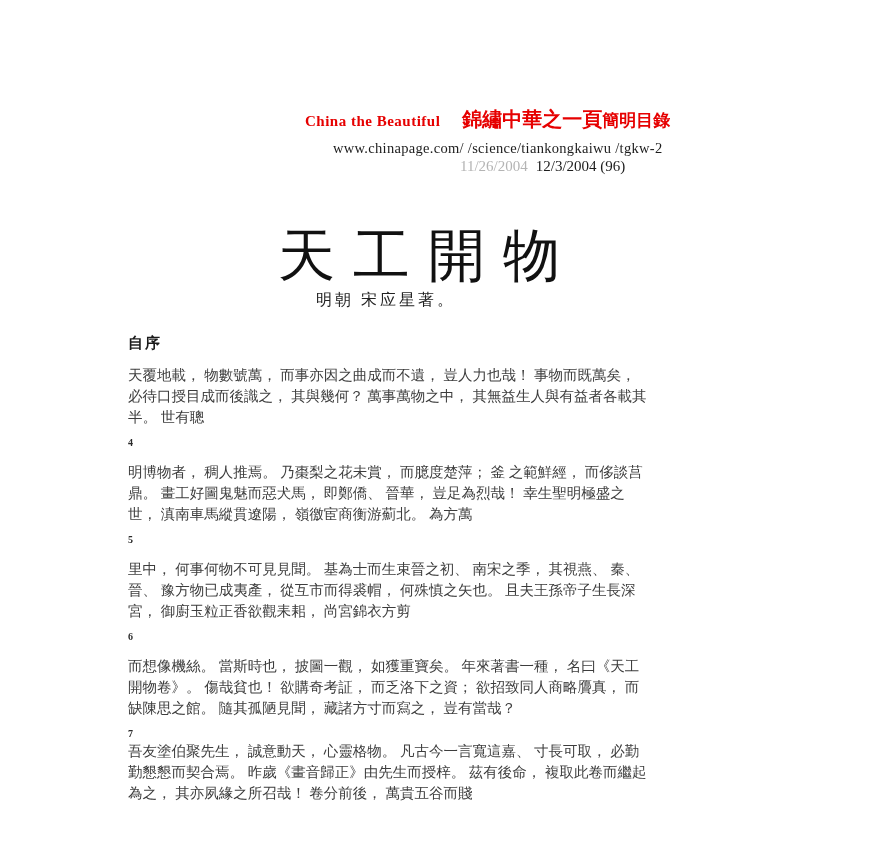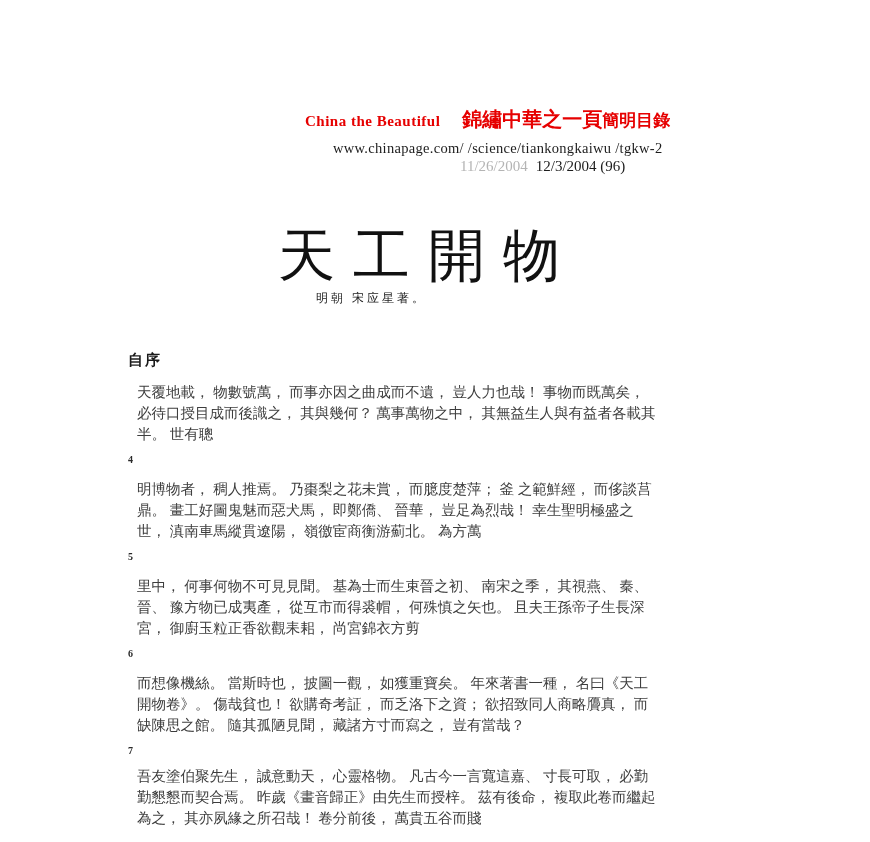--- a/index.html
+++ b/index.html
@@ -32,32 +32,32 @@
   .date-old{color:#b4b4b4;}
   .date-new{color:#1c1c1c;margin-left:8px;}
   
   .doc-title{
     position:absolute;left:278px;top:218px;margin:0;
     font-size:57px;font-weight:400;letter-spacing:18px;
     color:#111;white-space:nowrap;
   }
   .byline{
     position:absolute;left:316px;top:290px;
-    font-size:12px;letter-spacing:3px;color:#222;white-space:nowrap;
+    font-size:16px;letter-spacing:3px;color:#222;white-space:nowrap;
   }
   
   .content{
     position:absolute;left:128px;top:334px;width:680px;
   }
   .content h2{
-    margin:17px 0 12px 0;
+    margin:0 0 12px 0;
     font-size:15px;font-weight:700;color:#1a1a1a;letter-spacing:2px;
   }
   .para{
-    margin:9px;
+    margin:0;
     font-size:14.5px;line-height:21px;color:#3d3d3d;
     white-space:pre-wrap;
   }
   .section{margin-top:9px;}
   .marker{
     font-size:10px;font-weight:700;color:#2a2a2a;line-height:12px;
     margin:0 0 13px 0;
   }
   .section.tight .marker{margin-bottom:1px;}
 </style>

